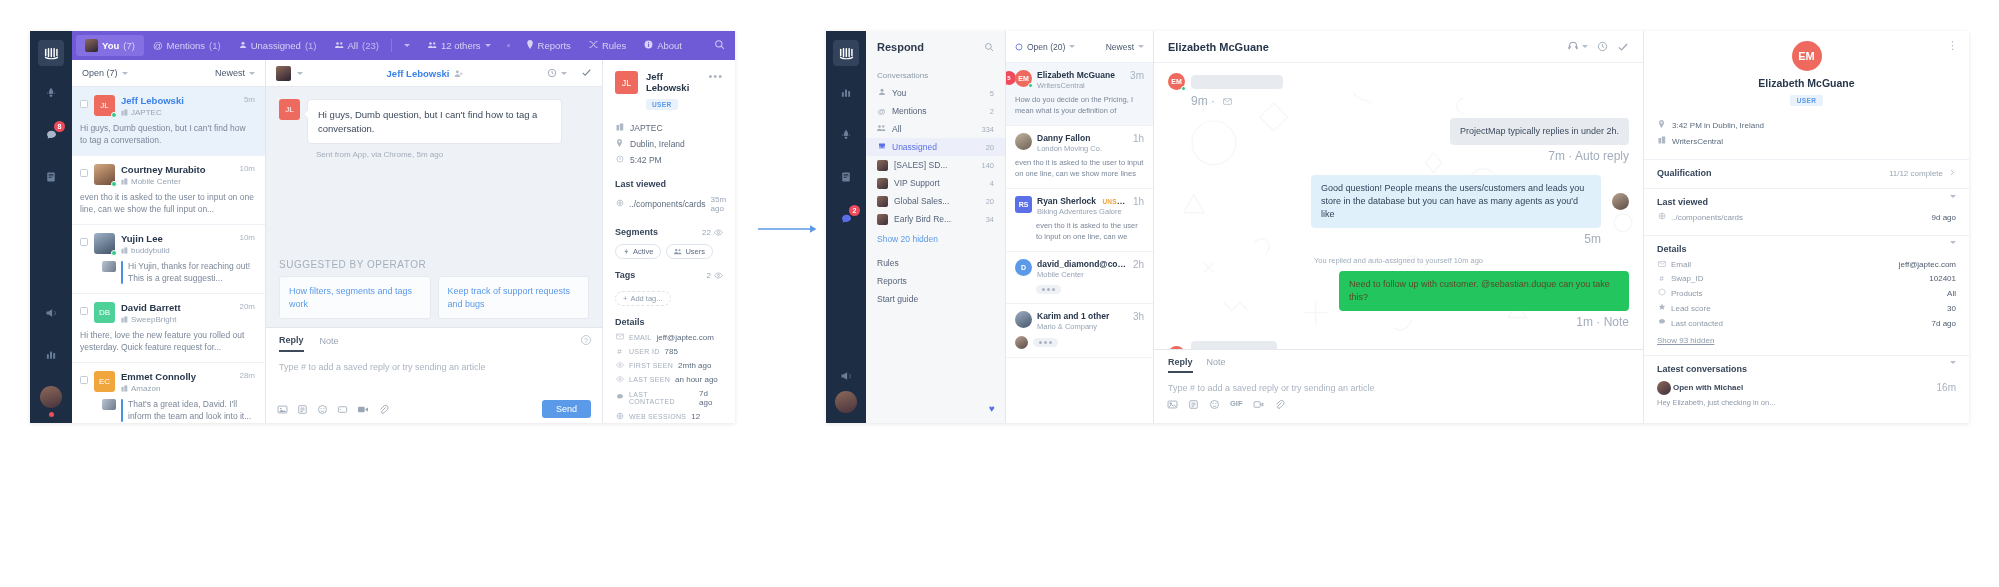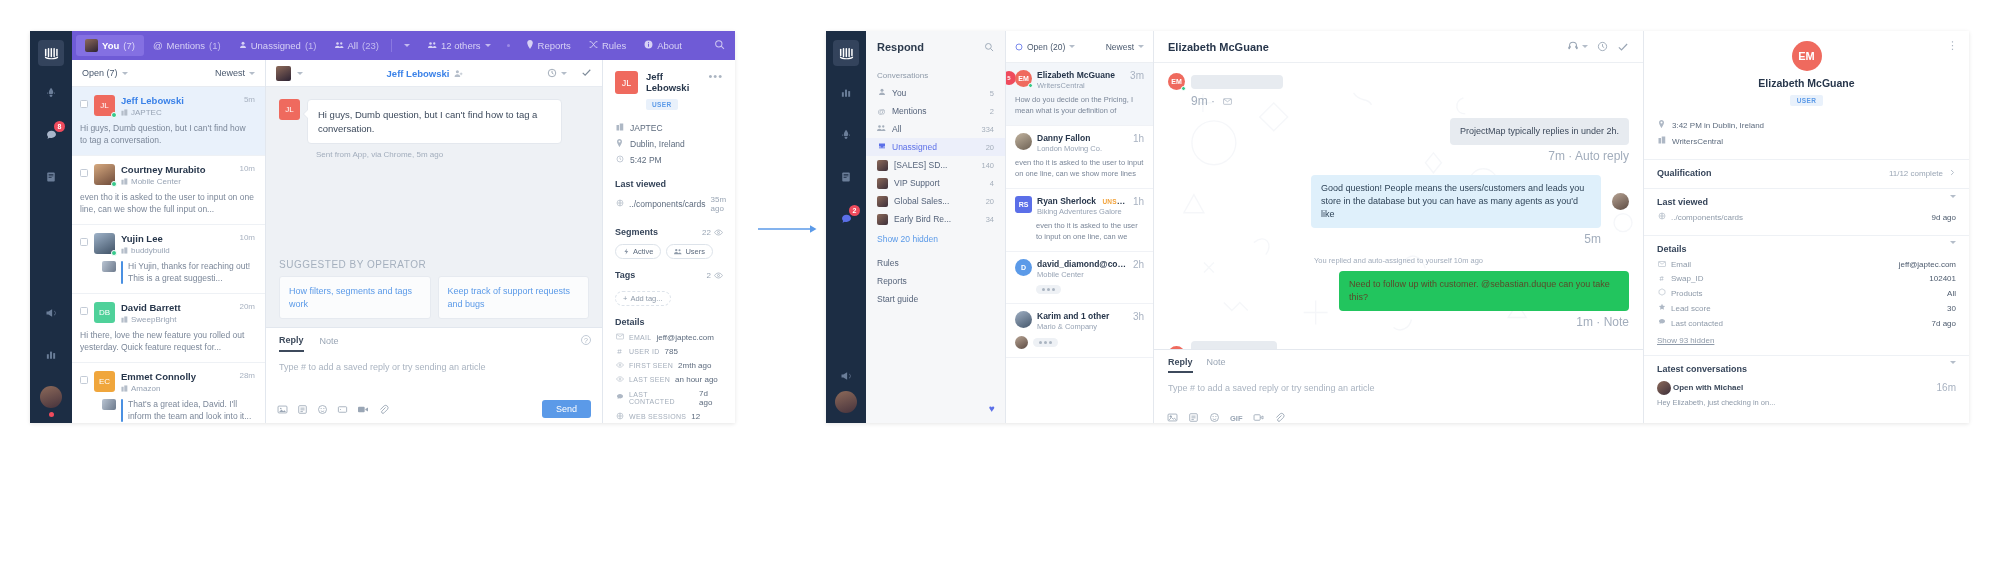--- a/index.html
+++ b/index.html
@@ -253,21 +253,21 @@
   .nrow { display:flex; align-items:center; gap:6px; margin-bottom:4px; }
   .nrow.right { justify-content:flex-end; }
   .nmeta { font-size:12px; color:#a2adbc; display:flex; align-items:center; gap:8px; }
   .nmeta.right { justify-content:flex-end; }
   .sys-line { text-align:center; font-size:7.5px; color:#a2adbc; margin:6px 0; }
   .n-comp { position:absolute; left:0; right:0; bottom:0; height:74px; border-top:1px solid #e4e8ee; background:#fff; }
   .n-comp-tabs { display:flex; gap:14px; padding:7px 14px 0; }
   .n-comp-tab { font-size:9px; color:#9aa6b5; padding-bottom:4px; }
   .n-comp-tab.on { color:#3d4a5c; font-weight:bold; border-bottom:2px solid #3d4a5c; }
   .n-comp-ph { padding:10px 14px 0; font-size:9px; color:#aab4c1; }
-  .n-comp-bar { position:absolute; left:0; bottom:0; height:24px; display:flex; align-items:flex-end;
+  .n-comp-bar { position:absolute; left:0; bottom:0; height:24px; display:flex; align-items:flex-start;
                 gap:10px; padding:0 13px; color:#9aa6b5; font-size:9px; }
 
   
   .n-prof { position:absolute; left:818px; top:0; bottom:0; right:0; background:#fff; overflow:hidden; }
   .n-prof-head { padding:10px 13px 0; position:relative; text-align:center; }
   .n-prof-dots { position:absolute; right:11px; top:10px; color:#aab4c1; font-size:11px; line-height:9px; }
   .n-prof-ava { width:30px;height:30px;border-radius:50%;background:#ef6a5e;color:#fff;
                 font-size:11px;font-weight:bold;display:flex;align-items:center;justify-content:center;
                 margin:0 auto 6px; }
   .n-prof-name { font-size:10.5px; font-weight:bold; color:#27364b; }

